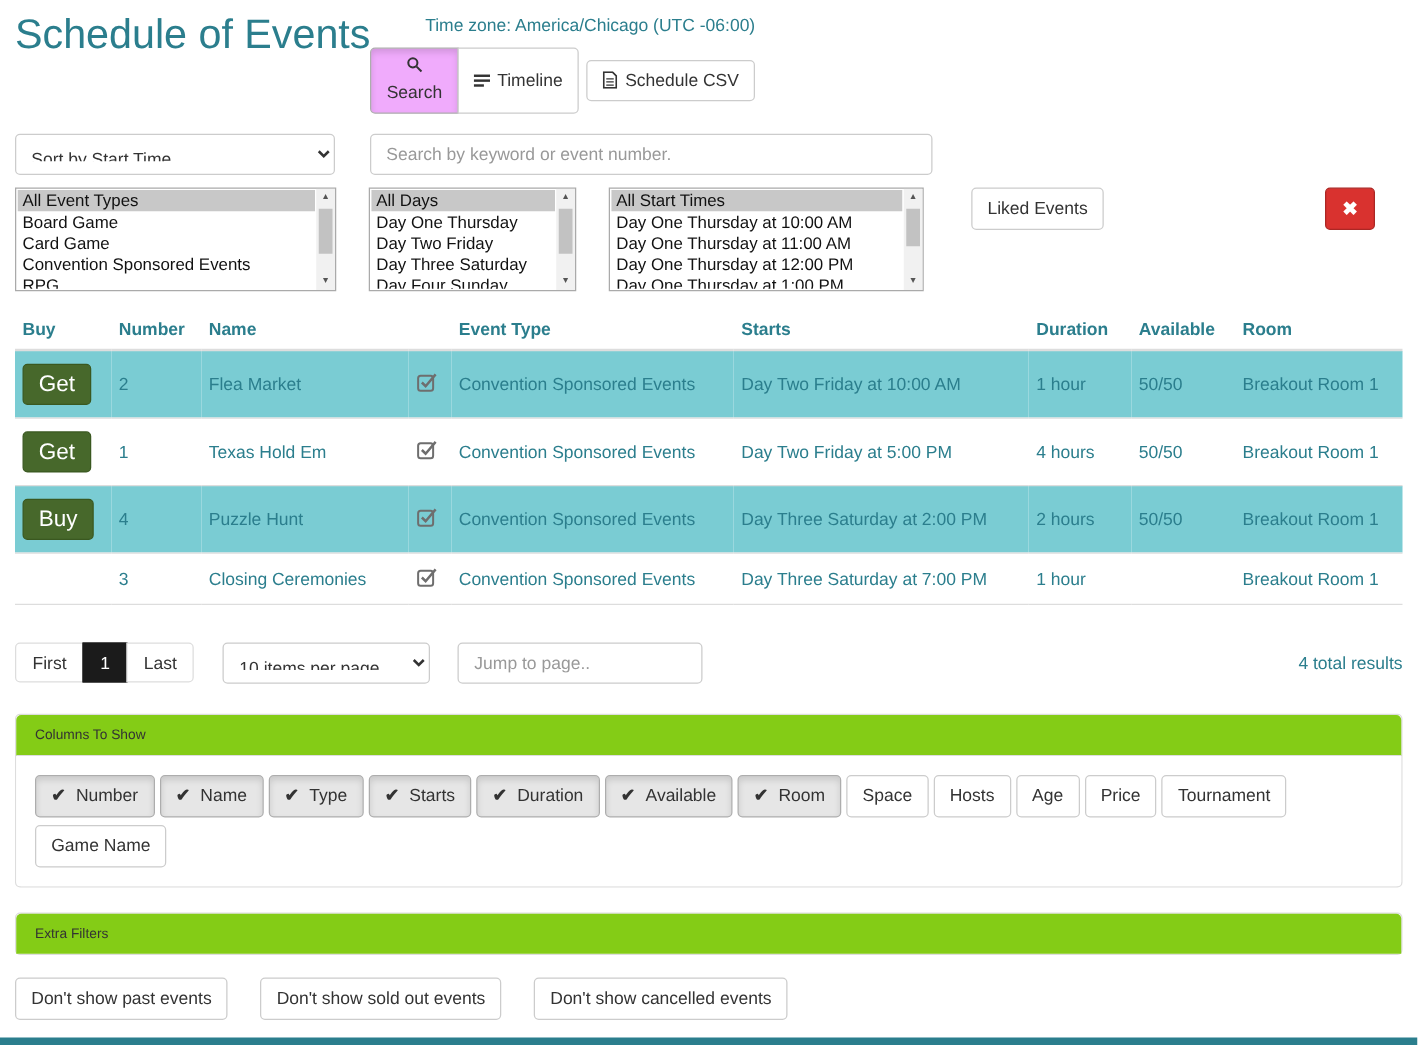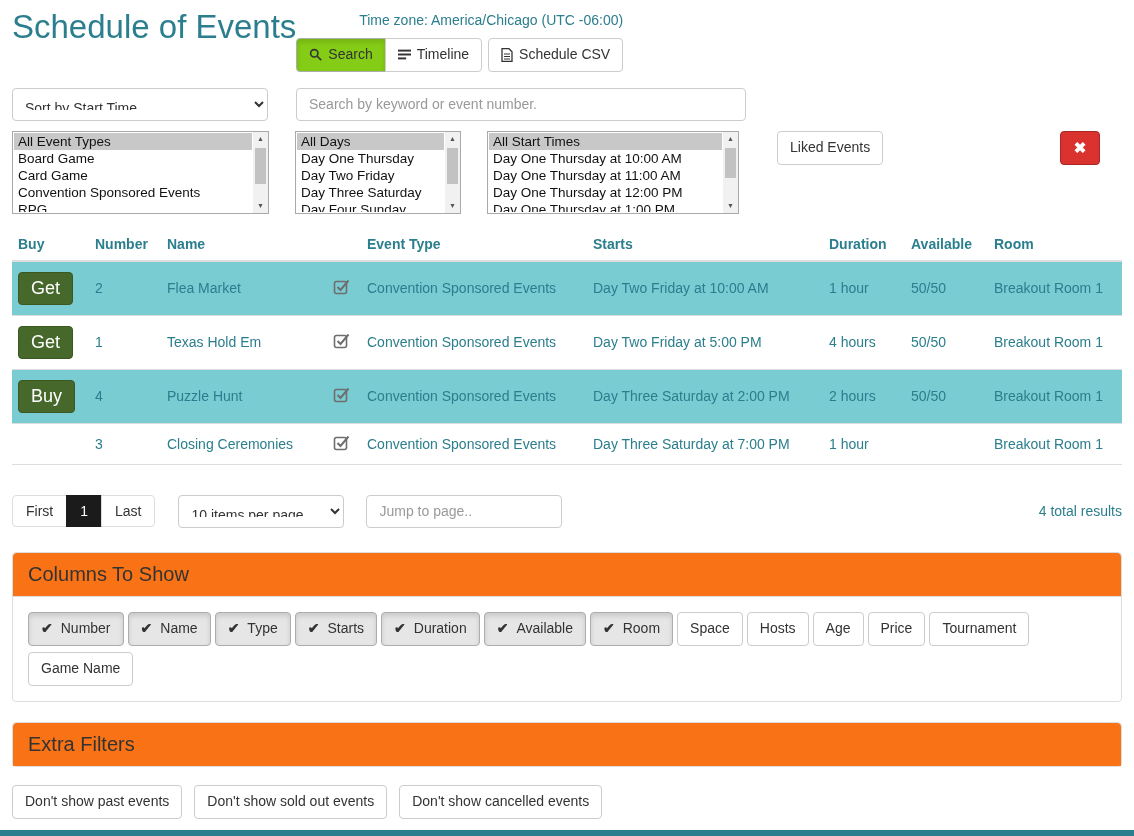--- a/index.html
+++ b/index.html
@@ -18,21 +18,21 @@
   .header{display:flex;padding:8px 12px 0 12px;}
   h1{margin:0;font-size:33px;font-weight:400;color:var(--accent);}
   .header-right{text-align:right;}
   .tz{font-size:14px;color:var(--accent);margin:4px 0 10px 0;}
   .toolbar{display:flex;gap:6px;justify-content:flex-end;align-items:center;}
   .btn{
     display:inline-flex;align-items:center;gap:6px;padding:6px 12px;
     font-size:14px;line-height:1.42;color:#333;background:#fff;
     border:1px solid #ccc;border-radius:4px;cursor:pointer;white-space:nowrap;
   }
-  .btn.active{background:#84cc16;border-color:#adadad;box-shadow:inset 0 3px 5px rgba(0,0,0,.125);}
+  .btn.active{background:#f0abfc;border-color:#adadad;box-shadow:inset 0 3px 5px rgba(0,0,0,.125);flex-direction:column;}
   .btn-group{display:inline-flex;}
   .btn-group .btn:first-child{border-top-right-radius:0;border-bottom-right-radius:0;}
   .btn-group .btn:last-child{border-top-left-radius:0;border-bottom-left-radius:0;margin-left:-1px;}
 
   .filters{padding:0 12px;}
   .filter-row-a{display:flex;gap:28px;margin-top:16px;}
   select.ctl{height:33px;padding:10px 8px;border:1px solid #ccc;border-radius:4px;font-size:14px;color:#333;background:#fff;}
   .sort-select{width:256px;}
   input.ctl{height:33px;padding:6px 12px;border:1px solid #ccc;border-radius:4px;font-size:14px;color:#333;}
   input.ctl::placeholder{color:#999;}
@@ -76,29 +76,29 @@
   .pager{display:inline-flex;}
   .pager-btn{padding:7px 13px;font-size:14px;border:1px solid #ddd;background:#fff;color:#333;margin-left:-1px;cursor:pointer;}
   .pager-btn.first{border-radius:4px 0 0 4px;margin-left:0;}
   .pager-btn.last{border-radius:0 4px 4px 0;}
   .pager-btn.current{background:#1b1b1b;border-color:#1b1b1b;color:#fff;}
   .per-page{margin-left:23px;width:166px;height:34px;}
   .jump-input{margin-left:22px;width:196px;height:34px;}
   .total-results{margin-left:auto;font-size:14px;color:var(--accent);}
 
   .panel{margin:24px 12px 0 12px;border:1px solid #ddd;border-radius:4px;}
-  .panel-h{background:#f97316;padding:10px 15px;font-size:20px;color:#333;border-radius:4px 4px 0 0;}
+  .panel-h{background:#84cc16;padding:10px 15px;font-size:11px;color:#333;border-radius:4px 4px 0 0;}
   .panel-h.with-body{border-bottom:1px solid #ddd;}
   .panel-b{padding:15px;background:#fff;border-radius:0 0 4px 4px;}
   .btn-row{display:flex;gap:4px;flex-wrap:nowrap;}
   .btn-row + .btn-row{margin-top:6px;}
   .toggle.on{background:#e6e6e6;border-color:#adadad;box-shadow:inset 0 3px 5px rgba(0,0,0,.125);}
   .ck{font-weight:bold;margin-right:2px;}
   .extra-panel{margin-top:20px;}
-  .extra-btns{margin:18px 12px 0 12px;display:flex;gap:12px;}
+  .extra-btns{margin:18px 12px 0 12px;display:flex;gap:26px;}
   .extra-btns .btn{height:34px;}
 
   .footer-bar{position:absolute;left:0;right:0;bottom:0;height:6px;background:var(--accent);}
   .icon-svg{display:inline-flex;}
 </style>
 </head>
 <body>
 
 <div class="header">
   <h1>Schedule of Events</h1>

